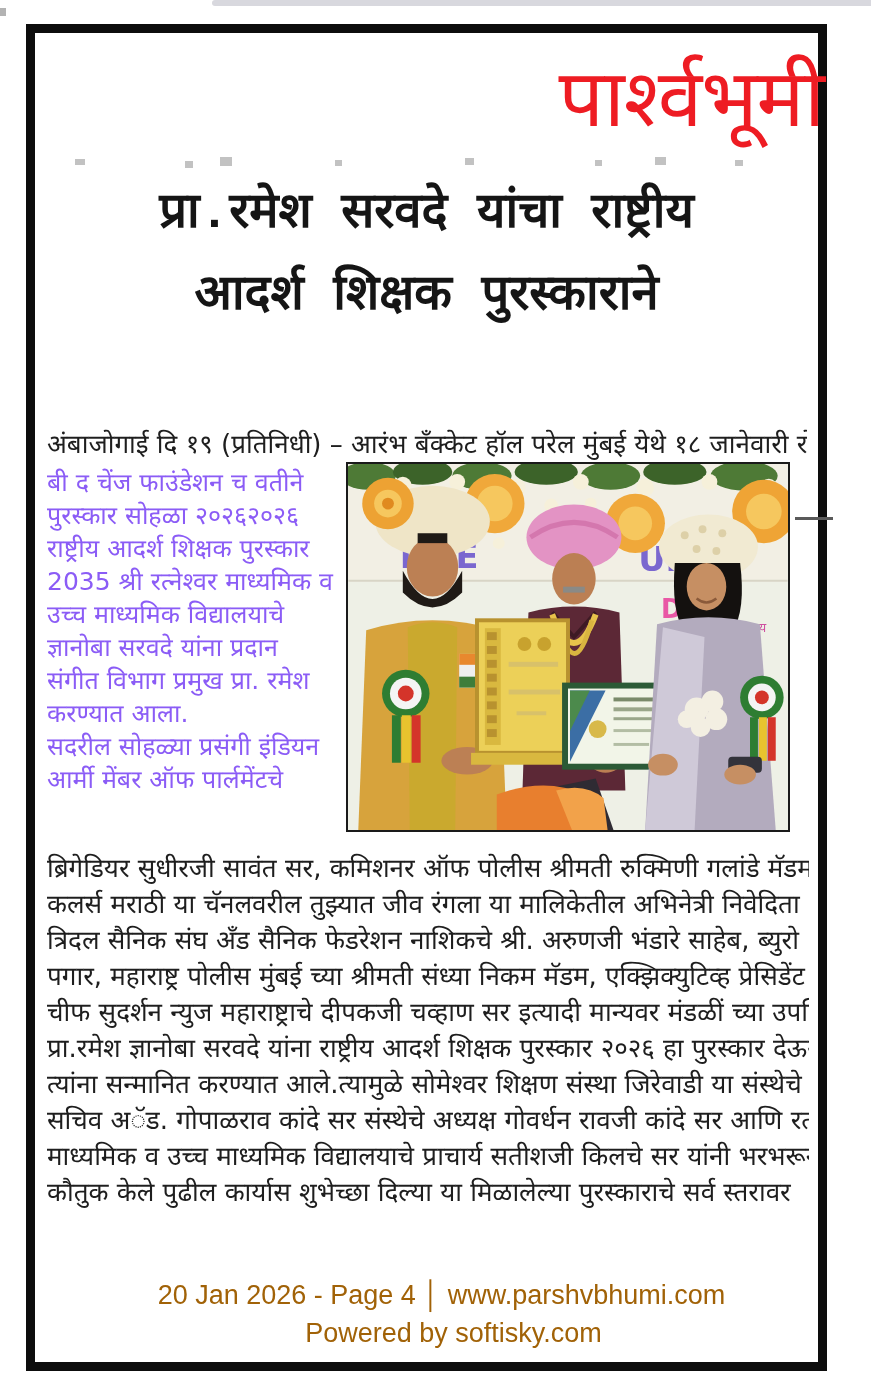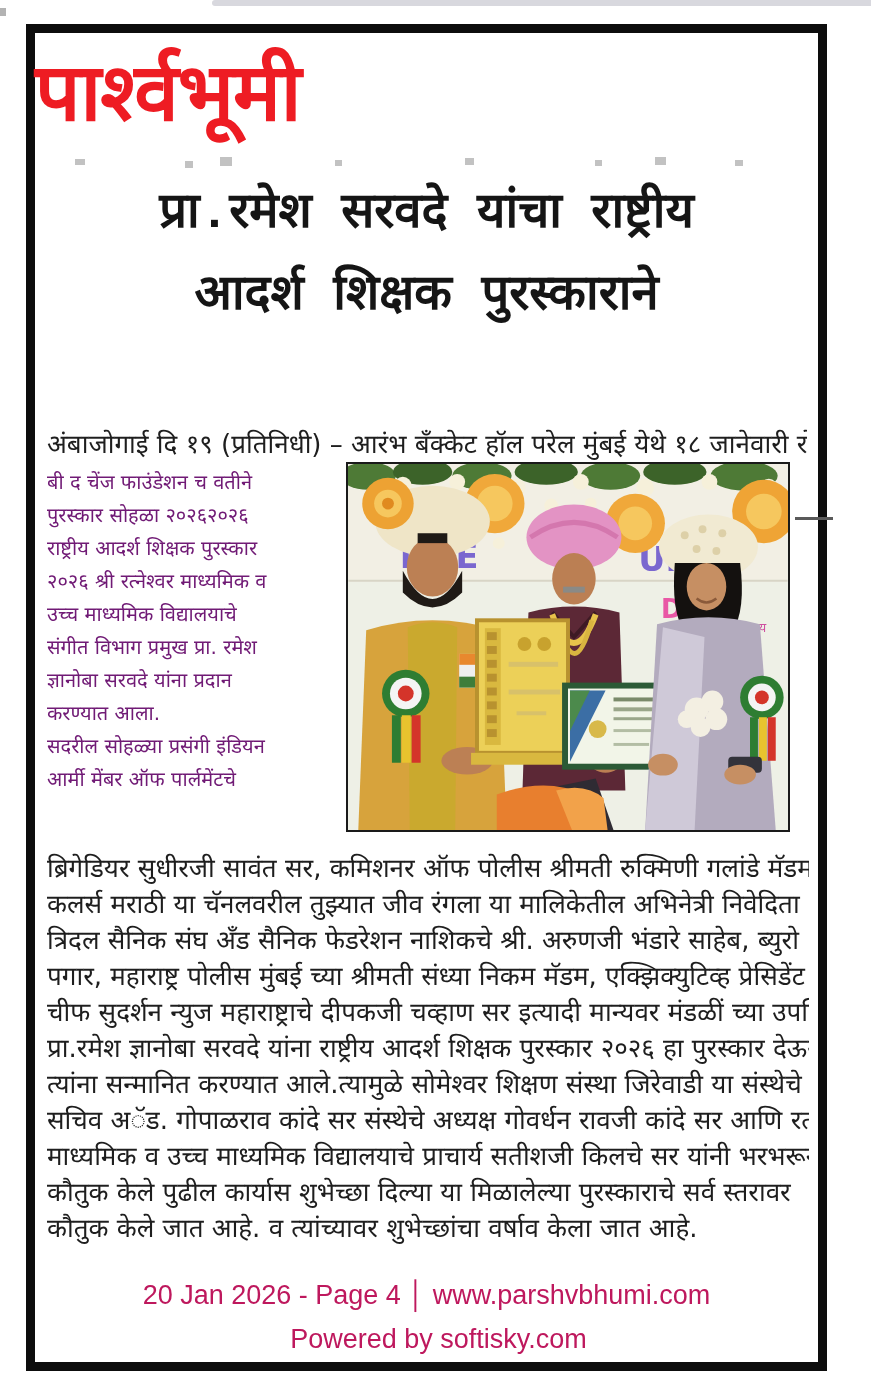--- a/index.html
+++ b/index.html
@@ -12,54 +12,54 @@
     background:#d8d8de;border-radius:5px 0 0 5px;
   }
   .left-tick{
     position:absolute;left:0;top:8px;width:6px;height:8px;background:#8a8a8a;opacity:.65;
   }
   .frame{
     position:absolute;left:26px;top:24px;width:801px;height:1347px;
     border:9px solid #0d0d0d;box-sizing:border-box;background:#ffffff;
   }
   .masthead{
-    position:absolute;top:16px;left:0;width:100%;margin:0;
-    text-align:left;color:#ee1c23;font-weight:bold;font-size:80px;line-height:1.1;
+    position:absolute;top:16px;left:0;width:100%;margin:6px;
+    text-align:right;color:#ee1c23;font-weight:normal;font-size:80px;line-height:1.1;
     letter-spacing:-1px;
   }
   .remnants{position:absolute;top:118px;left:0;width:100%;height:22px;}
   .remnants span{position:absolute;background:#9a9a9a;opacity:.6;display:block;}
   .headline{
     position:absolute;top:140px;left:0;width:100%;
     text-align:center;font-weight:bold;color:#151515;font-size:49px;line-height:82px;
     white-space:nowrap;
     font-family:Liberation Mono, monospace;
   }
   .intro{
     position:absolute;top:392px;left:12px;width:760px;
     color:#1e1e1e;font-size:26px;white-space:nowrap;overflow:hidden;
   }
   .left-col{
     position:absolute;top:433px;left:12px;width:300px;
-    color:#701a75;font-size:20px;line-height:33px;white-space:nowrap;overflow:hidden;
+    color:#8b5cf6;font-size:25px;line-height:33px;white-space:nowrap;overflow:hidden;
   }
   .photo{
     position:absolute;top:429px;left:311px;width:444px;height:370px;margin:0;
     border:2px solid #1a1a1a;box-sizing:border-box;background:#edefe5;overflow:hidden;
   }
   .photo svg{display:block;width:100%;height:100%;}
   .body-full{
     position:absolute;top:817px;left:12px;width:762px;
     color:#1e1e1e;font-size:26px;line-height:36px;white-space:nowrap;overflow:hidden;
   }
   .footer{
-    position:absolute;top:1247px;left:0;width:100%;text-align:center;
-    font-family:"Liberation Sans",sans-serif;color:#be185d;font-size:27px;
-  }
-  .footer .f2{margin-top:13px;padding-left:24px;}
+    position:absolute;top:1247px;left:15px;width:100%;text-align:center;
+    font-family:"Liberation Sans",sans-serif;color:#a16207;font-size:27px;
+  }
+  .footer .f2{margin-top:7px;padding-left:24px;}
   .side-dash{
     position:absolute;left:795px;top:517px;width:38px;height:3px;background:#5a5a5a;
   }
 </style>
 </head>
 <body>
 
 <div>
 
   <div class="top-bar"></div>
@@ -84,24 +84,24 @@
       <div>प्रा.रमेश सरवदे यांचा राष्ट्रीय</div>
       <div>आदर्श शिक्षक पुरस्काराने</div>
     </div>
 
     <div class="intro">अंबाजोगाई दि १९ (प्रतिनिधी) – आरंभ बँक्केट हॉल परेल मुंबई येथे १८ जानेवारी रोजी</div>
 
     <div class="left-col">
       <div>बी द चेंज फाउंडेशन च वतीने</div>
       <div>पुरस्कार सोहळा २०२६२०२६</div>
       <div>राष्ट्रीय आदर्श शिक्षक पुरस्कार</div>
-      <div>२०२६ श्री रत्नेश्वर माध्यमिक व</div>
+      <div>2035 श्री रत्नेश्वर माध्यमिक व</div>
       <div>उच्च माध्यमिक विद्यालयाचे</div>
+      <div>ज्ञानोबा सरवदे यांना प्रदान</div>
       <div>संगीत विभाग प्रमुख प्रा. रमेश</div>
-      <div>ज्ञानोबा सरवदे यांना प्रदान</div>
       <div>करण्यात आला.</div>
       <div>सदरील सोहळ्या प्रसंगी इंडियन</div>
       <div>आर्मी मेंबर ऑफ पार्लमेंटचे</div>
     </div>
 
     <figure class="photo">
       <svg viewBox="0 0 444 370" xmlns="http://www.w3.org/2000/svg">
 
         <rect x="0" y="0" width="444" height="370" fill="#eef0e6"></rect>
         <rect x="0" y="0" width="444" height="118" fill="#f2efe4"></rect>
@@ -252,21 +252,20 @@
       <div>ब्रिगेडियर सुधीरजी सावंत सर, कमिशनर ऑफ पोलीस श्रीमती रुक्मिणी गलांडे मॅडम,</div>
       <div>कलर्स मराठी या चॅनलवरील तुझ्यात जीव रंगला या मालिकेतील अभिनेत्री निवेदिता</div>
       <div>त्रिदल सैनिक संघ अँड सैनिक फेडरेशन नाशिकचे श्री. अरुणजी भंडारे साहेब, ब्युरो</div>
       <div>पगार, महाराष्ट्र पोलीस मुंबई च्या श्रीमती संध्या निकम मॅडम, एक्झिक्युटिव्ह प्रेसिडेंट</div>
       <div>चीफ सुदर्शन न्युज महाराष्ट्राचे दीपकजी चव्हाण सर इत्यादी मान्यवर मंडळीं च्या उपस्थितीत</div>
       <div>प्रा.रमेश ज्ञानोबा सरवदे यांना राष्ट्रीय आदर्श शिक्षक पुरस्कार २०२६ हा पुरस्कार देऊन</div>
       <div>त्यांना सन्मानित करण्यात आले.त्यामुळे  सोमेश्वर शिक्षण संस्था जिरेवाडी या संस्थेचे</div>
       <div>सचिव अॅड. गोपाळराव कांदे सर संस्थेचे अध्यक्ष गोवर्धन रावजी कांदे सर आणि रत्नेश्वर</div>
       <div>माध्यमिक व उच्च माध्यमिक विद्यालयाचे प्राचार्य सतीशजी किलचे सर यांनी भरभरून</div>
       <div>कौतुक केले पुढील कार्यास शुभेच्छा दिल्या या मिळालेल्या पुरस्काराचे सर्व स्तरावर</div>
-      <div>कौतुक केले जात आहे. व त्यांच्यावर शुभेच्छांचा वर्षाव केला जात आहे.</div>
     </div>
 
     <div class="footer">
       <div class="f1">20 Jan 2026 - Page 4 │ www.parshvbhumi.com</div>
       <div class="f2">Powered by softisky.com</div>
     </div>
 
   </div>
 
   <div class="side-dash"></div>

